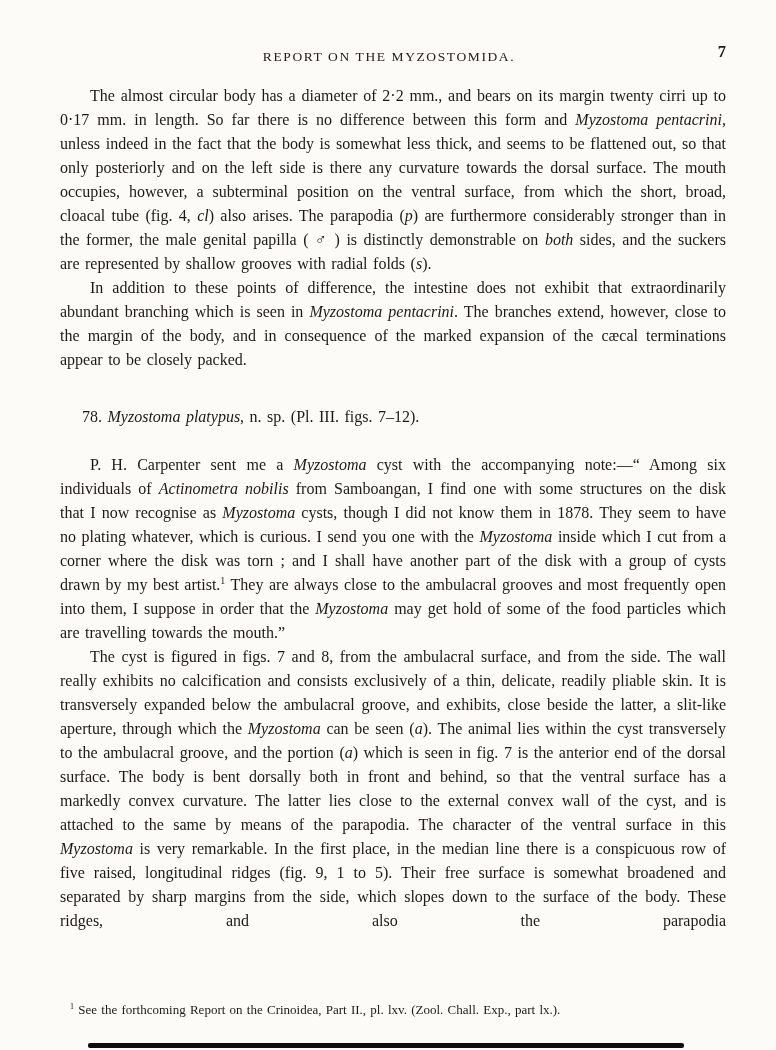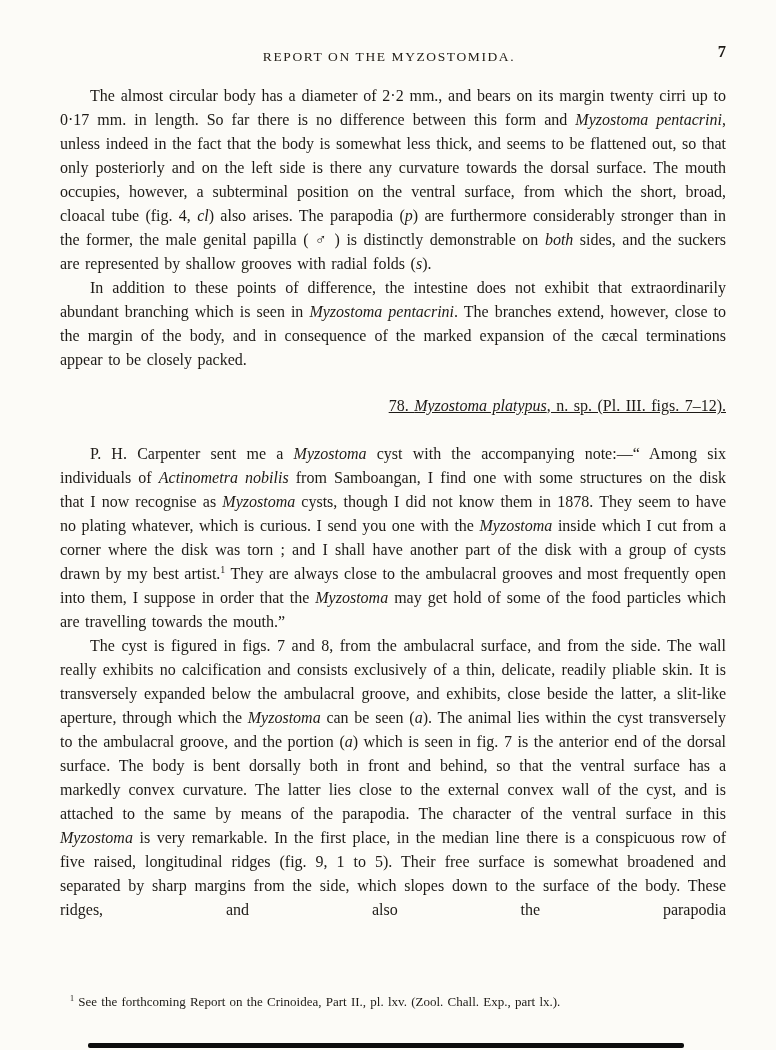--- a/index.html
+++ b/index.html
@@ -43,42 +43,41 @@
     text-align: justify;
     text-indent: 30px;
     word-spacing: 1.5px;
     margin-left: 8px;
   }
 
   .species-heading {
     font-weight: normal;
     font-size: 16px;
     line-height: 24px;
-    margin: 22px 0 24px 0;
+    margin: 33px 0 24px 0;
     text-indent: 30px;
-    text-align: right;
+    text-align: left;
     word-spacing: 1.5px;
-    text-decoration: underline;
   }
 
   .continued { text-align-last: justify; }
 
   .it { font-style: italic; }
 
   sup {
     font-size: 0.62em;
     line-height: 0;
     vertical-align: super;
   }
 
   .footnote {
     position: absolute;
     left: 70px;
     right: 52px;
-    bottom: 40px;
+    bottom: 32px;
     font-size: 13px;
     line-height: 16px;
     word-spacing: 1px;
   }
 
   .scan-bar {
     position: absolute;
     left: 88px;
     right: 92px;
     bottom: 2px;

